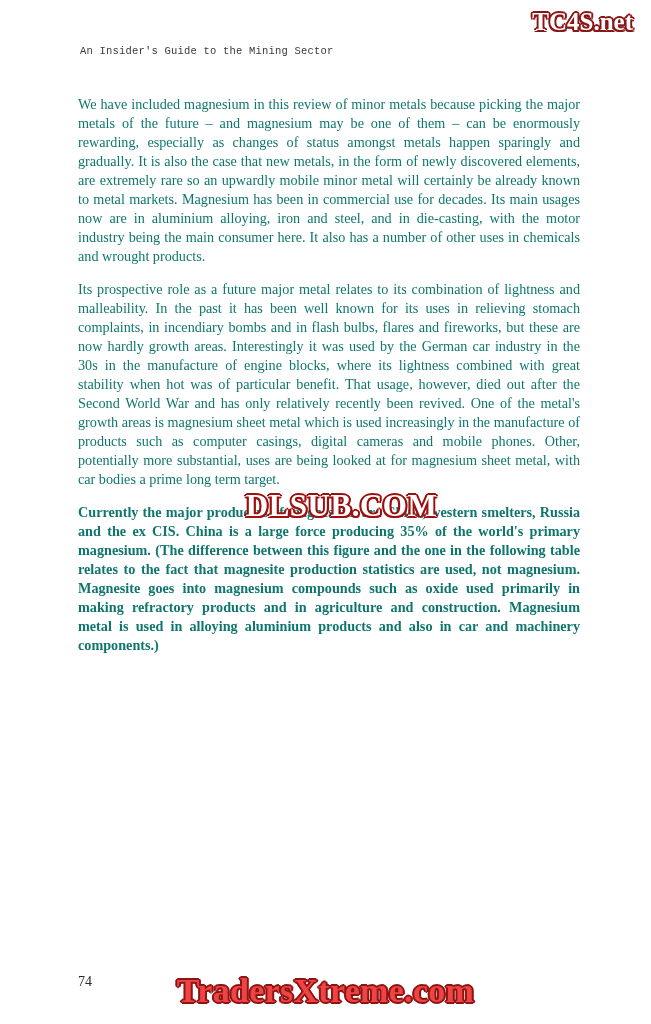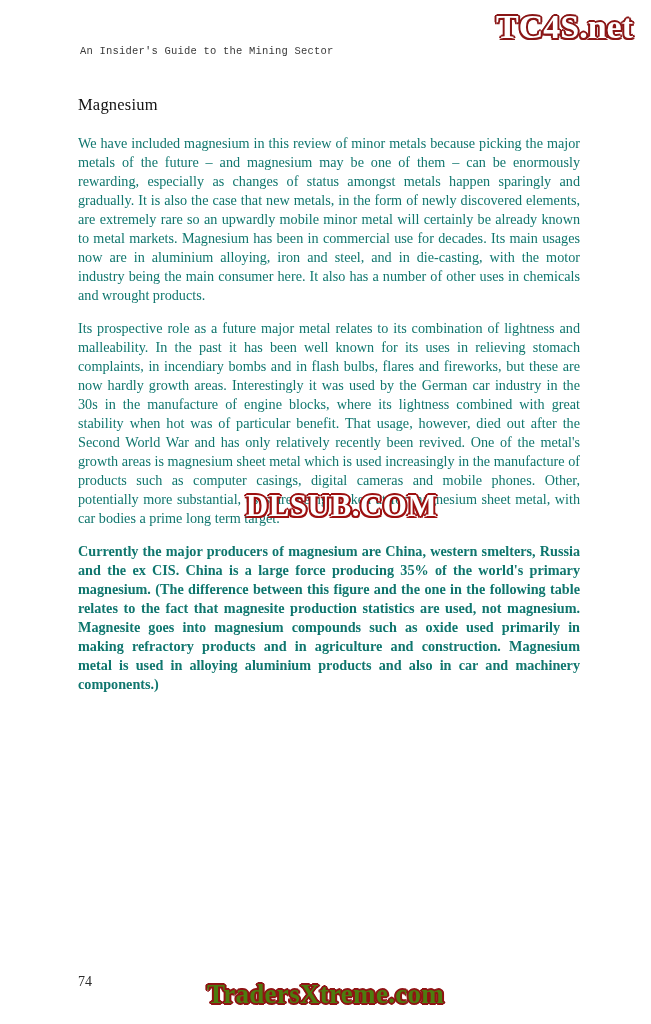--- a/index.html
+++ b/index.html
@@ -21,21 +21,21 @@
     inset: 0;
     padding: 0;
   }
 
   
   .wm-top {
     position: absolute;
     top: 8px;
     right: 18px;
     font-family: "Liberation Serif", serif;
-    font-size: 34px;
+    font-size: 25px;
     font-weight: bold;
     color: #ffffff;
     letter-spacing: 0px;
     text-shadow:
       -1.5px -1.5px 0 #8a1616,
        1.5px -1.5px 0 #8a1616,
       -1.5px  1.5px 0 #8a1616,
        1.5px  1.5px 0 #8a1616,
        0px    2px   0 #8a1616,
        2px    0px   0 #8a1616,
@@ -125,23 +125,23 @@
     margin-left: 16px;
   }
 
   
   .wm-bottom {
     position: absolute;
     bottom: 14px;
     left: 50%;
     transform: translateX(-50%);
     font-family: "Liberation Serif", serif;
-    font-size: 27px;
+    font-size: 34px;
     font-weight: bold;
-    color: #4d7c0f;
+    color: #ef4444;
     white-space: nowrap;
     text-shadow:
       -1.4px -1.4px 0 #8f1414,
        1.4px -1.4px 0 #8f1414,
       -1.4px  1.4px 0 #8f1414,
        1.4px  1.4px 0 #8f1414,
        0px    2px   0 #8f1414,
        2px    0px   0 #8f1414,
       -2px    0px   0 #8f1414,
        0px   -2px   0 #8f1414;
@@ -151,21 +151,20 @@
 </head>
 <body>
 
 <div class="page">
 
   <div class="wm-top">TC4S.net</div>
 
   <div class="running-head">An Insider's Guide to the Mining Sector</div>
 
   <div class="content">
-    <h2 class="section-title">Magnesium</h2>
 
     <p class="para">We have included magnesium in this review of minor metals because picking the major metals of the future – and magnesium may be one of them – can be enormously rewarding, especially as changes of status amongst metals happen sparingly and gradually. It is also the case that new metals, in the form of newly discovered elements, are extremely rare so an upwardly mobile minor metal will certainly be already known to metal markets. Magnesium has been in commercial use for decades. Its main usages now are in aluminium alloying, iron and steel, and in die-casting, with the motor industry being the main consumer here. It also has a number of other uses in chemicals and wrought products.</p>
 
 
     <p class="para">Its prospective role as a future major metal relates to its combination of lightness and malleability. In the past it has been well known for its uses in relieving stomach complaints, in incendiary bombs and in flash bulbs, flares and fireworks, but these are now hardly growth areas. Interestingly it was used by the German car industry in the 30s in the manufacture of engine blocks, where its lightness combined with great stability when hot was of particular benefit. That usage, however, died out after the Second World War and has only relatively recently been revived. One of the metal's growth areas is magnesium sheet metal which is used increasingly in the manufacture of products such as computer casings, digital cameras and mobile phones. Other, potentially more substantial, uses are being looked at for magnesium sheet metal, with car bodies a prime long term target.</p>
 
     <p class="para tight">Currently the major producers of magnesium are China, western smelters, Russia and the ex CIS. China is a large force producing 35% of the world's primary magnesium. (The difference between this figure and the one in the following table relates to the fact that magnesite production statistics are used, not magnesium. Magnesite goes into magnesium compounds such as oxide used primarily in making refractory products and in agriculture and construction. Magnesium metal is used in alloying aluminium products and also in car and machinery components.)</p>
   </div>
 
   <div class="wm-center">DLSUB.COM</div>

